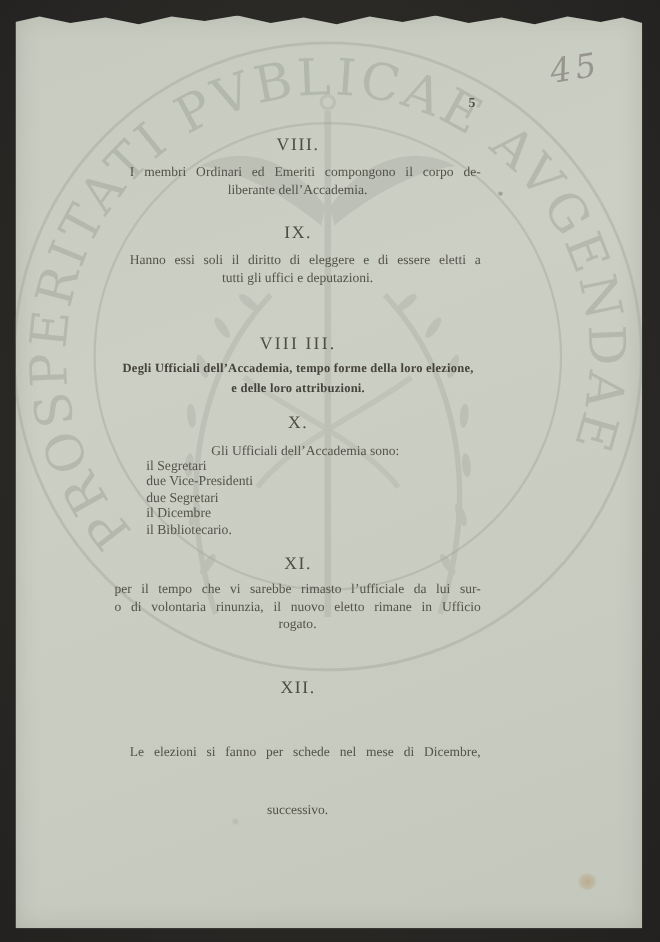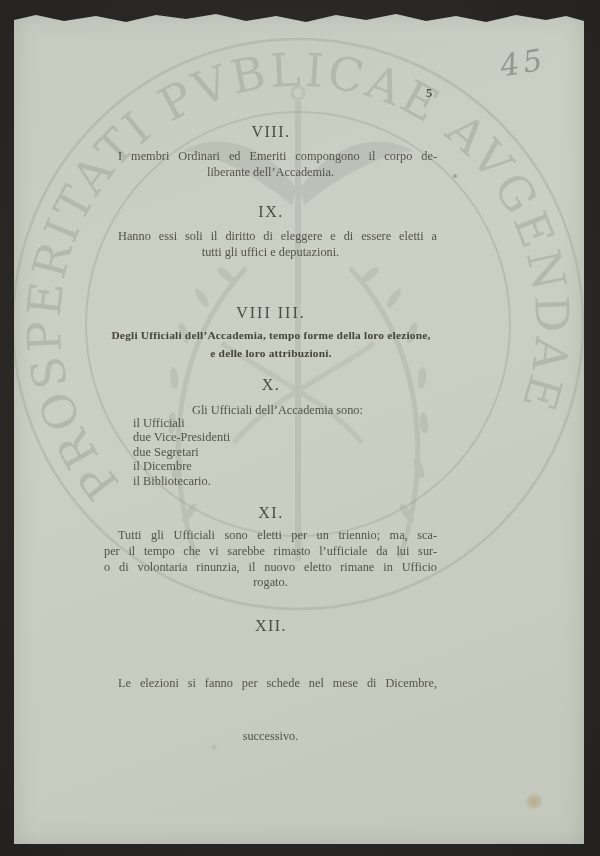--- a/index.html
+++ b/index.html
@@ -137,30 +137,29 @@
     <div class="subtitle" style="top:314px">
       <div>Degli Ufficiali dell’Accademia, tempo forme della loro elezione,</div>
       <div>e delle loro attribuzioni.</div>
     </div>
 
     <div class="rnum" style="top:363px">X.</div>
     <div class="para" style="top:389px">
       <div class="pline ind">Gli Ufficiali dell’Accademia sono:</div>
     </div>
     <ul class="officers">
-      <li>il Ufficiali</li>
+      <li>il Segretari</li>
       <li>due Vice-Presidenti</li>
       <li>due Segretari</li>
       <li>il Dicembre</li>
       <li>il Bibliotecario.</li>
     </ul>
 
     <div class="rnum" style="top:491px">XI.</div>
     <div class="para lh158" style="top:515px">
-      <div class="jline ind">Tutti gli Ufficiali sono eletti per un triennio; ma, sca-</div>
       <div class="jline">per il tempo che vi sarebbe rimasto l’ufficiale da lui sur-</div>
       <div class="jline">o di volontaria rinunzia, il nuovo eletto rimane in Ufficio</div>
       <div class="pline">rogato.</div>
     </div>
 
     <div class="rnum" style="top:604px">XII.</div>
     <div class="para lh153" style="top:625px">
       <div class="jline ind">Le elezioni si fanno per schede nel mese di Dicembre,</div>
       <div class="pline">successivo.</div>
     </div>

